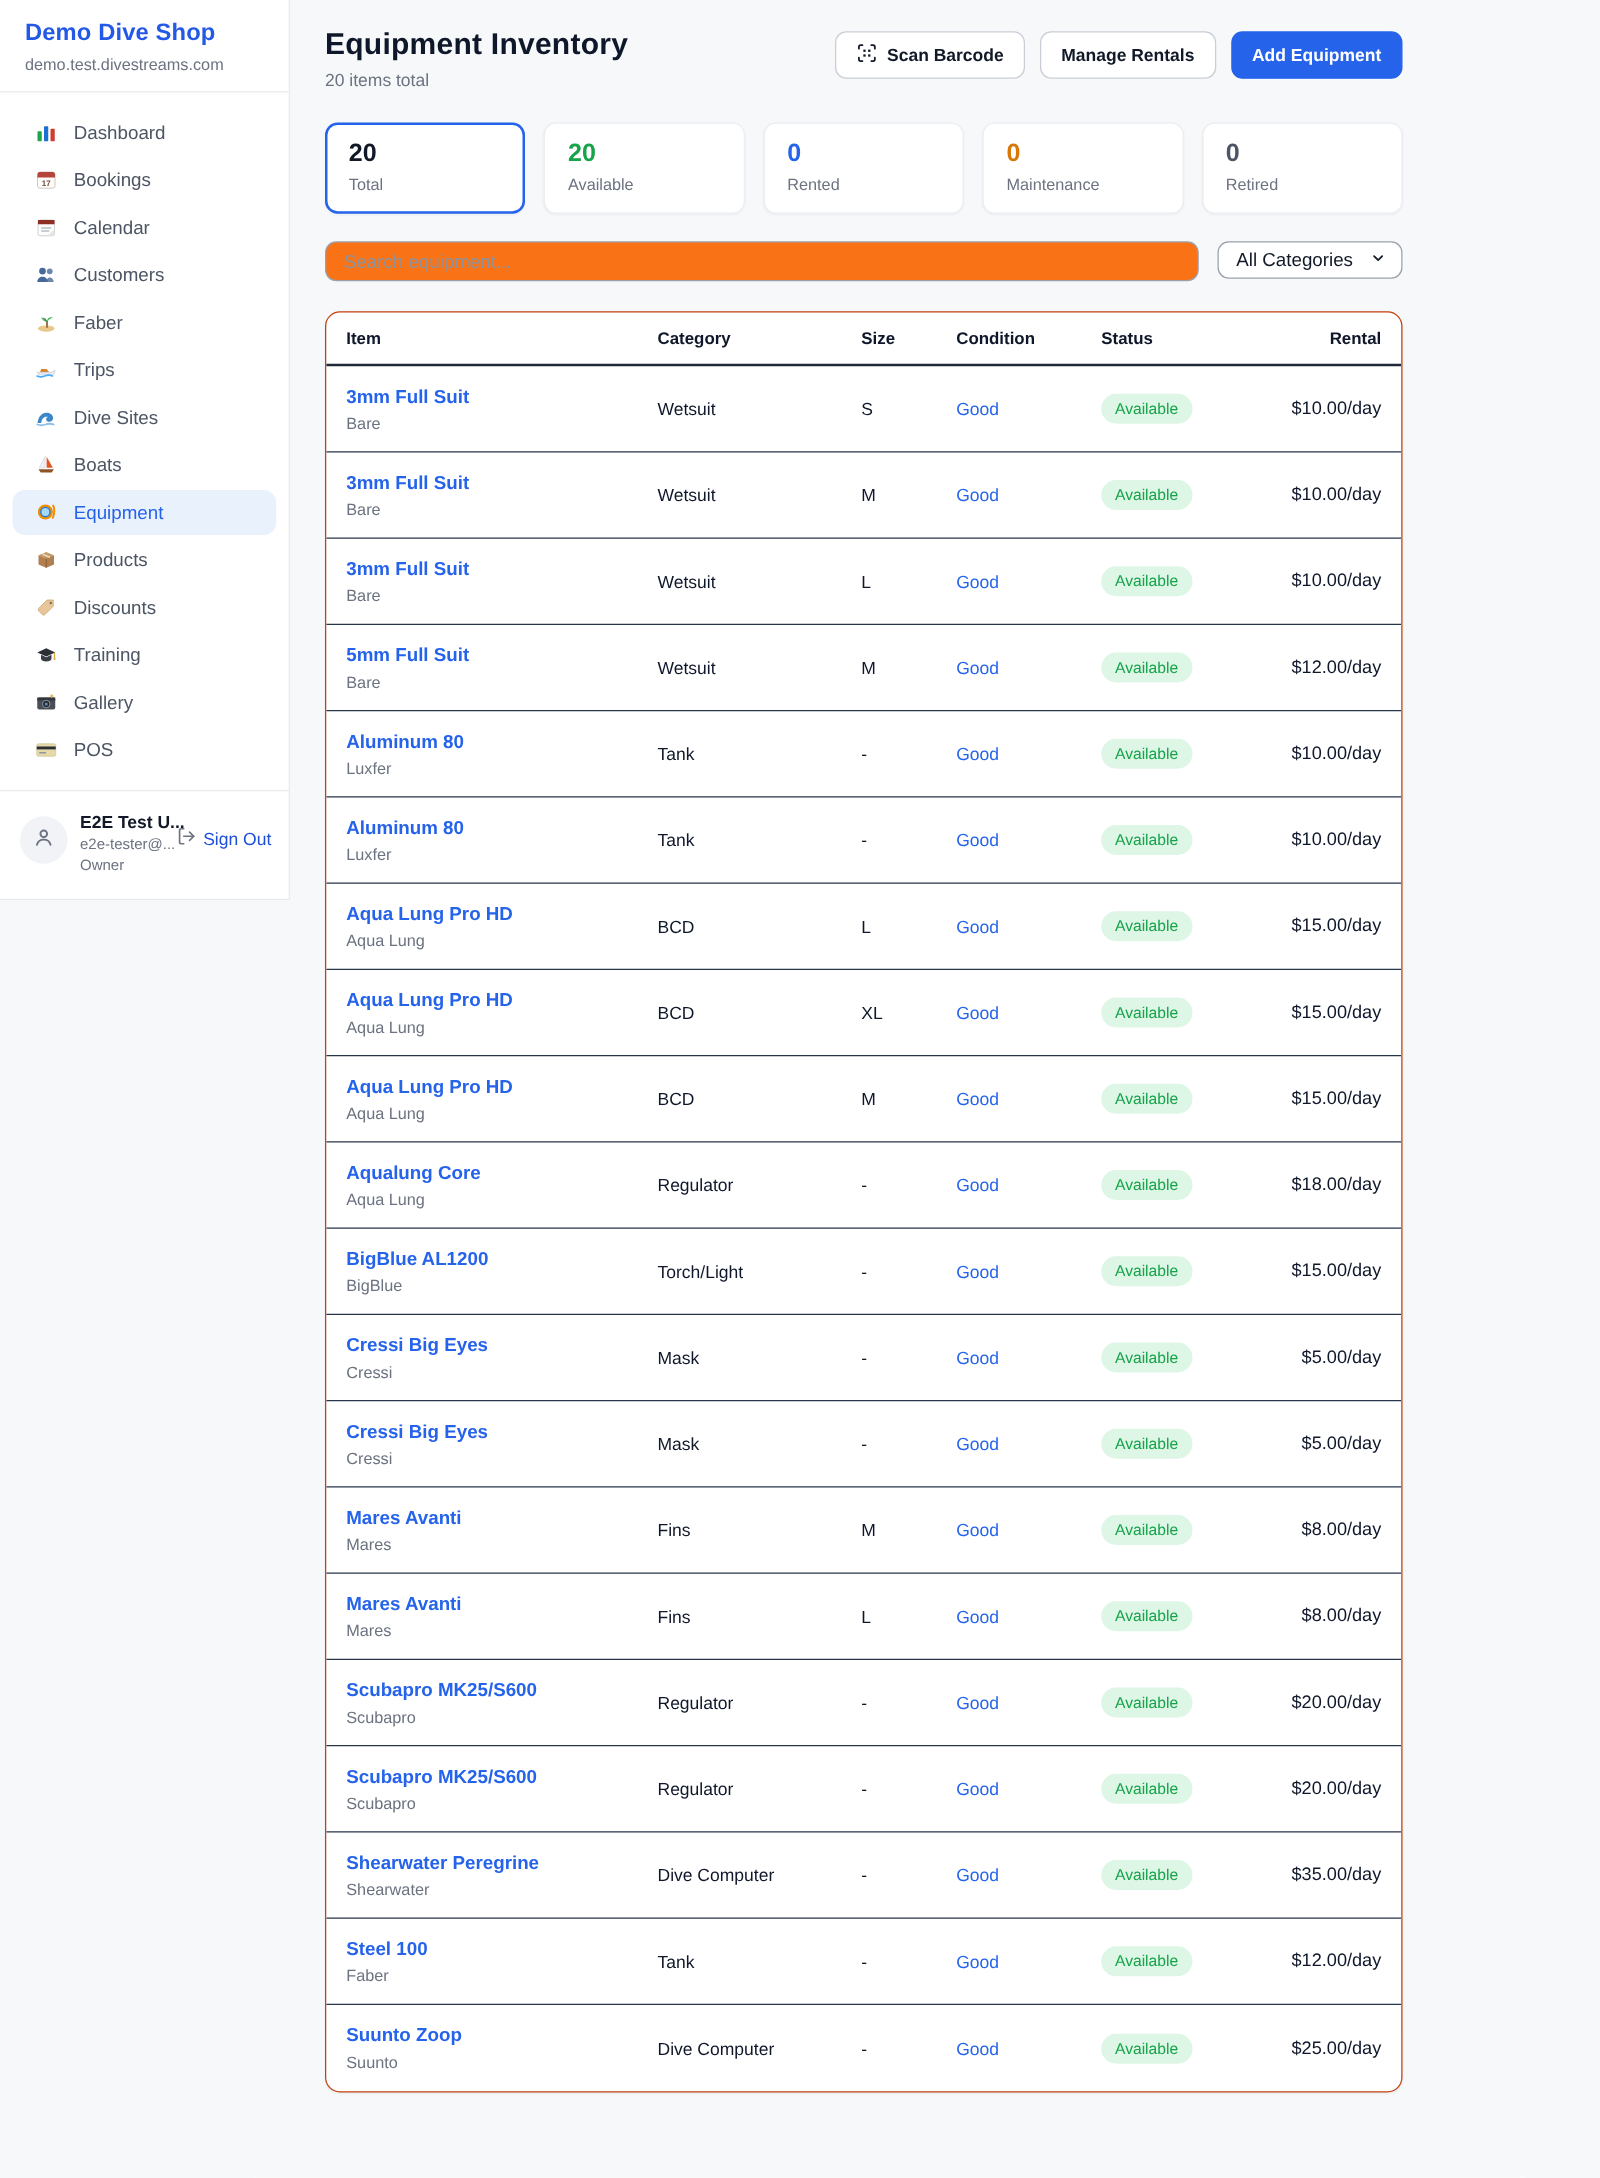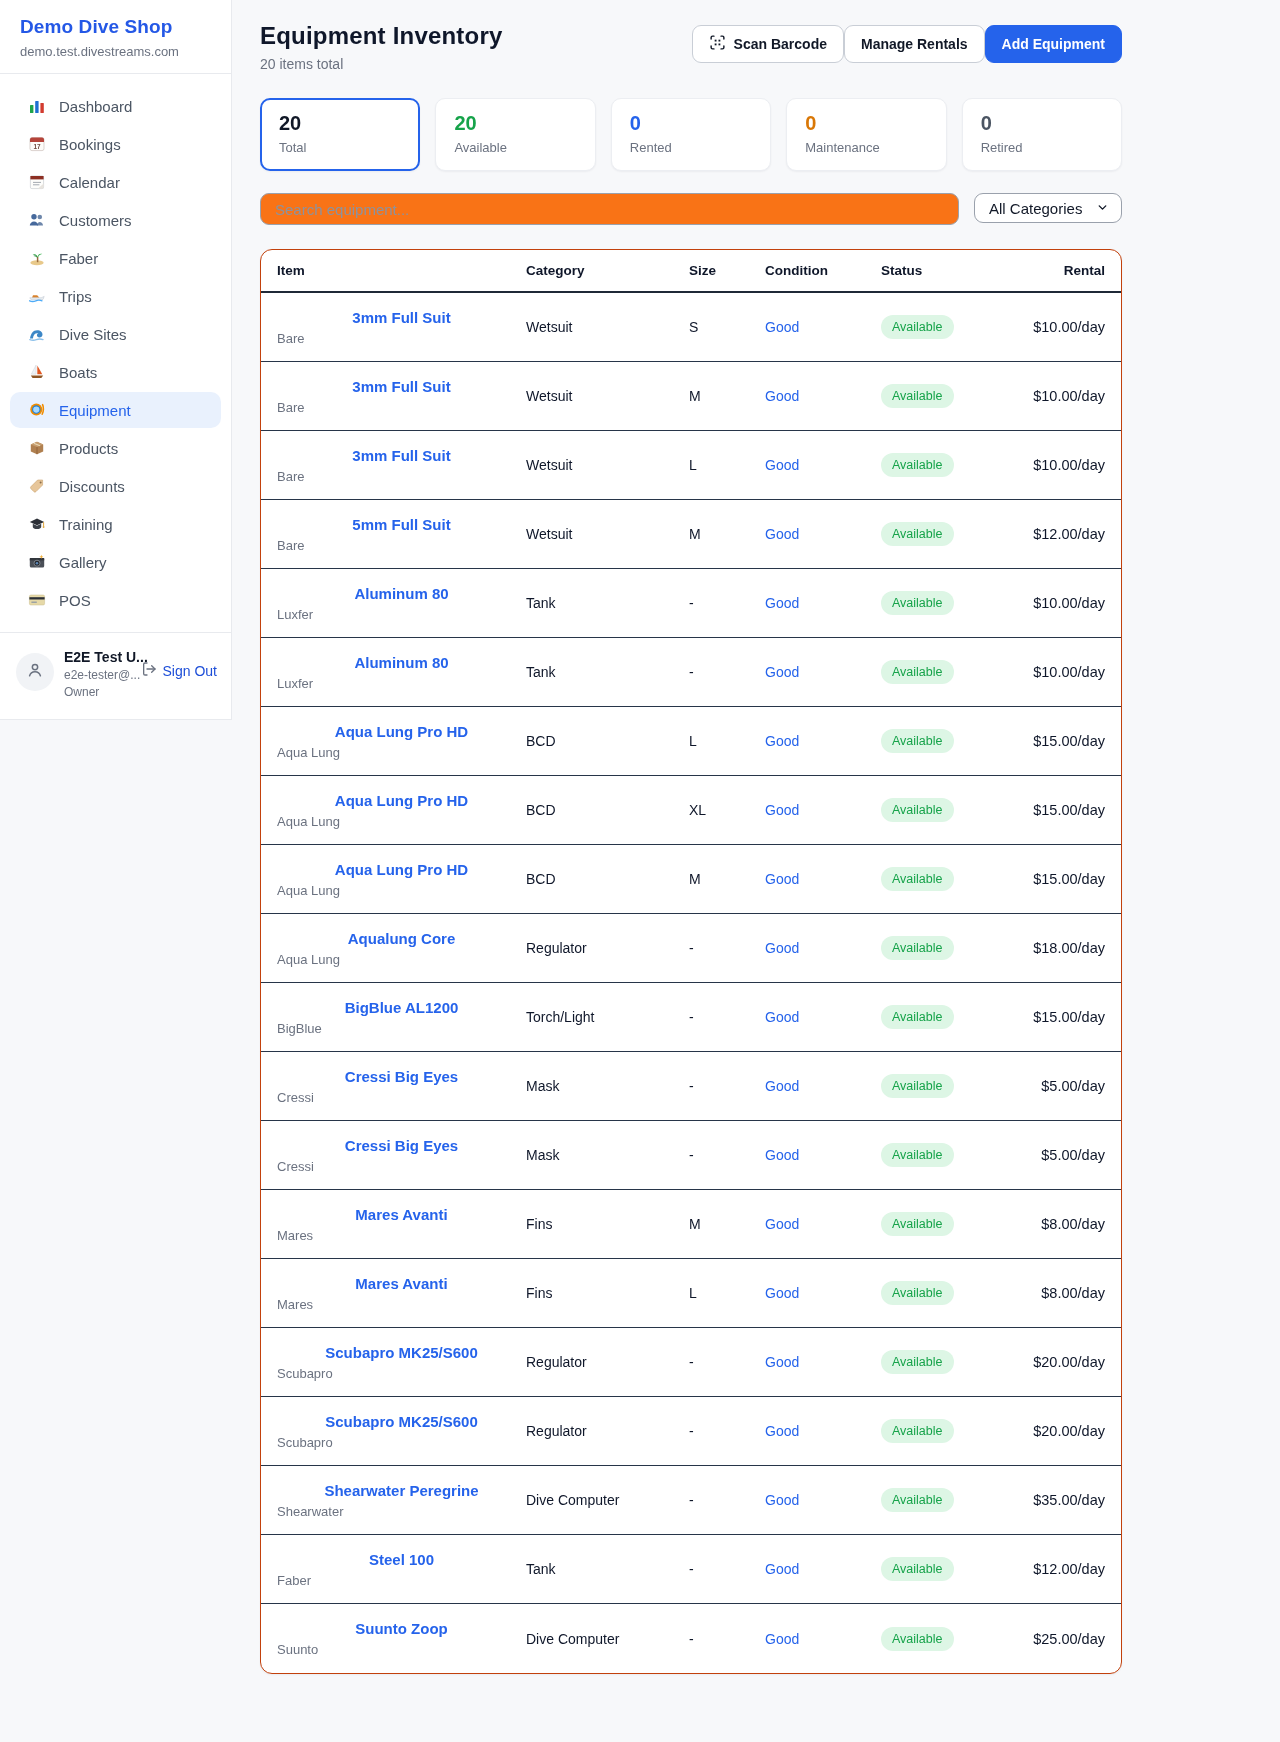--- a/index.html
+++ b/index.html
@@ -38,21 +38,21 @@
   .signout {
     margin-left:auto; display:inline-flex; align-items:center; gap:6px; margin-top:12px;
     background:none; border:none; color:#1d4ed8; font-size:14px; font-family:inherit; cursor:pointer; white-space:nowrap;
   }
   
   main { position:absolute; left:232px; top:0; width:1048px; padding:22px 0 0 28px; }
   .content { width:862px; }
   .page-head { display:flex; justify-content:space-between; align-items:flex-start; }
   .page-title { font-size:24px; font-weight:800; color:#0f172a; letter-spacing:.2px; }
   .page-subtitle { font-size:14px; color:#6b7280; margin-top:6px; }
-  .head-actions { display:flex; padding-top:3px; }
+  .head-actions { display:flex; gap:12px; padding-top:3px; }
   .btn {
     height:38px; padding:0 16px; border-radius:9px; border:1px solid #c9ced6; background:#fff;
     font-size:14px; font-weight:600; color:#111827; display:inline-flex; align-items:center; gap:8px;
     font-family:inherit; cursor:pointer; white-space:nowrap;
   }
   .btn-primary { background:#2563eb; border-color:#2563eb; color:#fff; }
   
   .stats { display:flex; gap:15px; margin-top:26px; }
   .stat-card {
     flex:1; background:#fff; border:1px solid #eceef2; border-radius:10px; padding:13px 18px 15px;
@@ -76,21 +76,21 @@
   
   .table-card {
     margin-top:24px; background:#fff; border:1px solid #c2410c; border-radius:12px;
     box-shadow:0 1px 2px rgba(16,24,40,.05); overflow:hidden;
   }
   .tgrid { display:grid; grid-template-columns:249px 163px 76px 116px 120px 1fr; align-items:center; padding:0 16px; }
   .thead { height:43px; border-bottom:2px solid #1f2937; font-size:13.5px; font-weight:700; color:#0f172a; }
   .thead .col-rental { text-align:right; }
   .trow { height:69px; border-bottom:1.5px solid #273549; }
   .trow:last-child { border-bottom:none; }
-  .item-name { color:#2563eb; font-size:15px; font-weight:600; cursor:pointer;text-align:center; }
+  .item-name { color:#2563eb; font-size:15px; font-weight:600; cursor:pointer; }
   .item-brand { color:#6b7280; font-size:13px; margin-top:5px; }
   .c-cat, .c-size { font-size:14px; color:#0f172a; }
   .c-cond { font-size:14px; color:#2563eb; cursor:pointer; }
   .pill {
     display:inline-block; background:#ddf6e5; color:#16a34a; font-size:12.5px;
     padding:5px 11px; border-radius:999px;
   }
   .c-rental { text-align:right; font-size:14.5px; color:#0f172a; }
 </style>
 </head>

